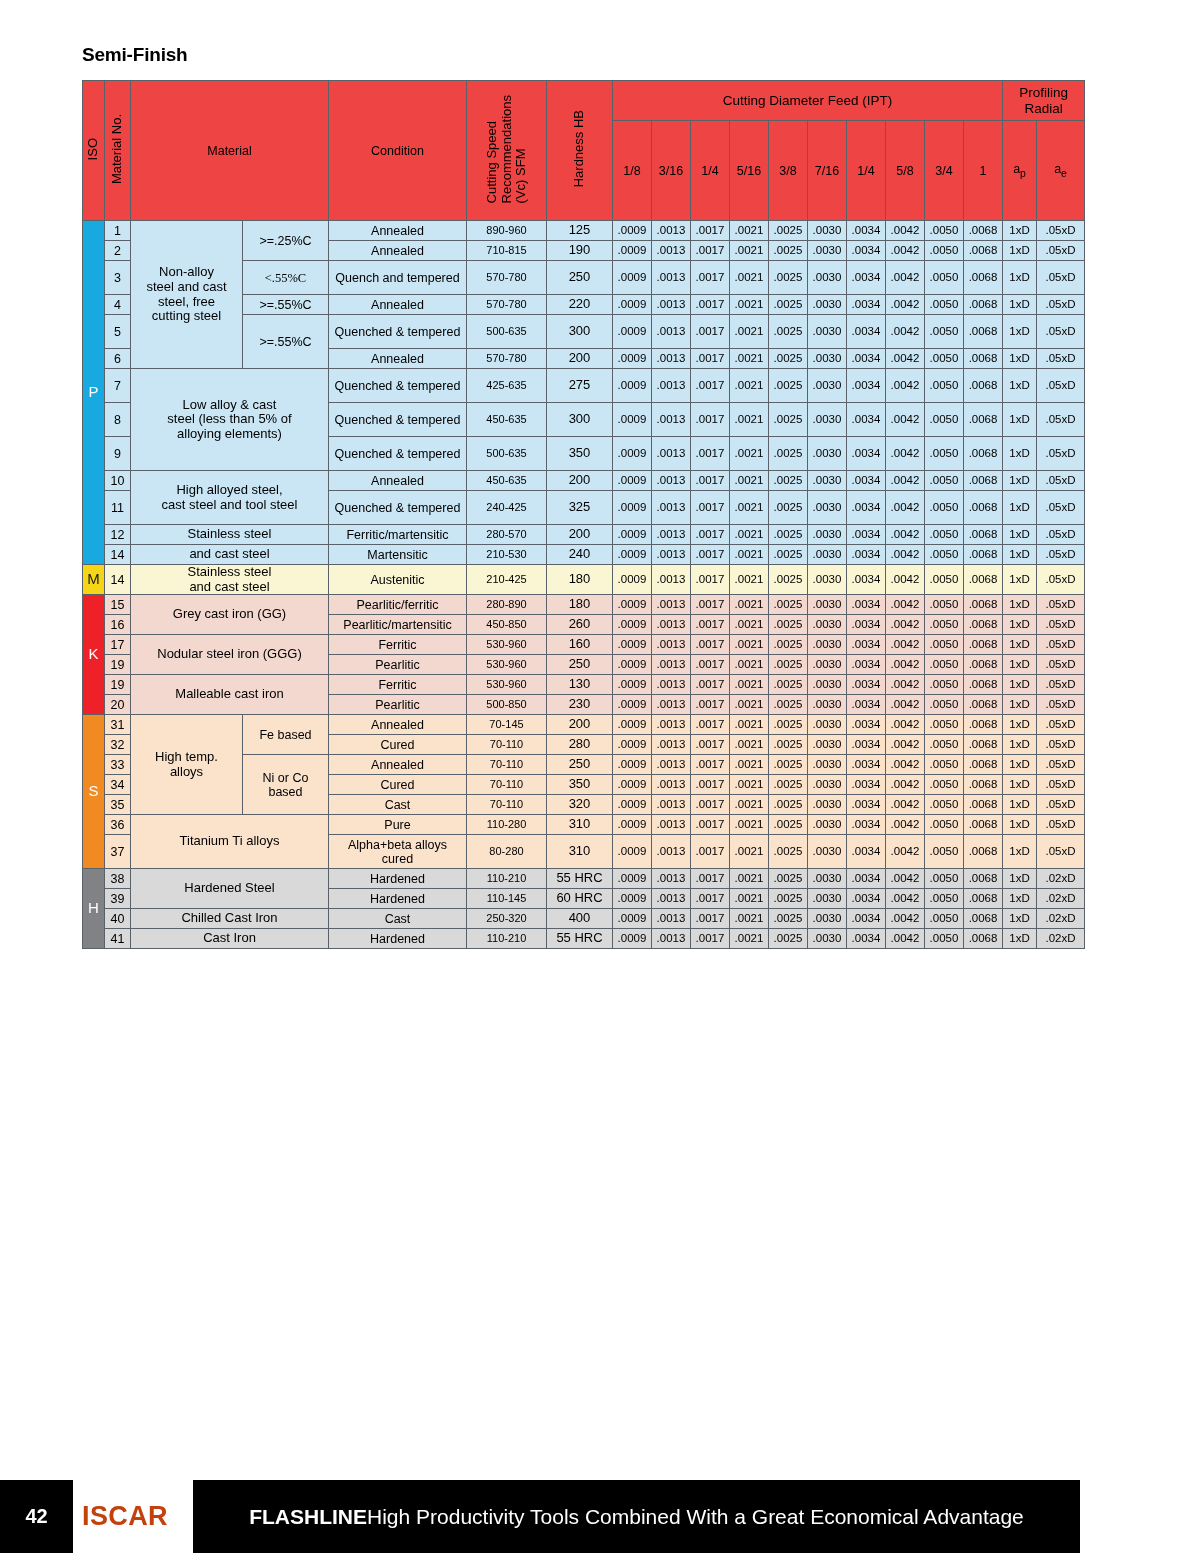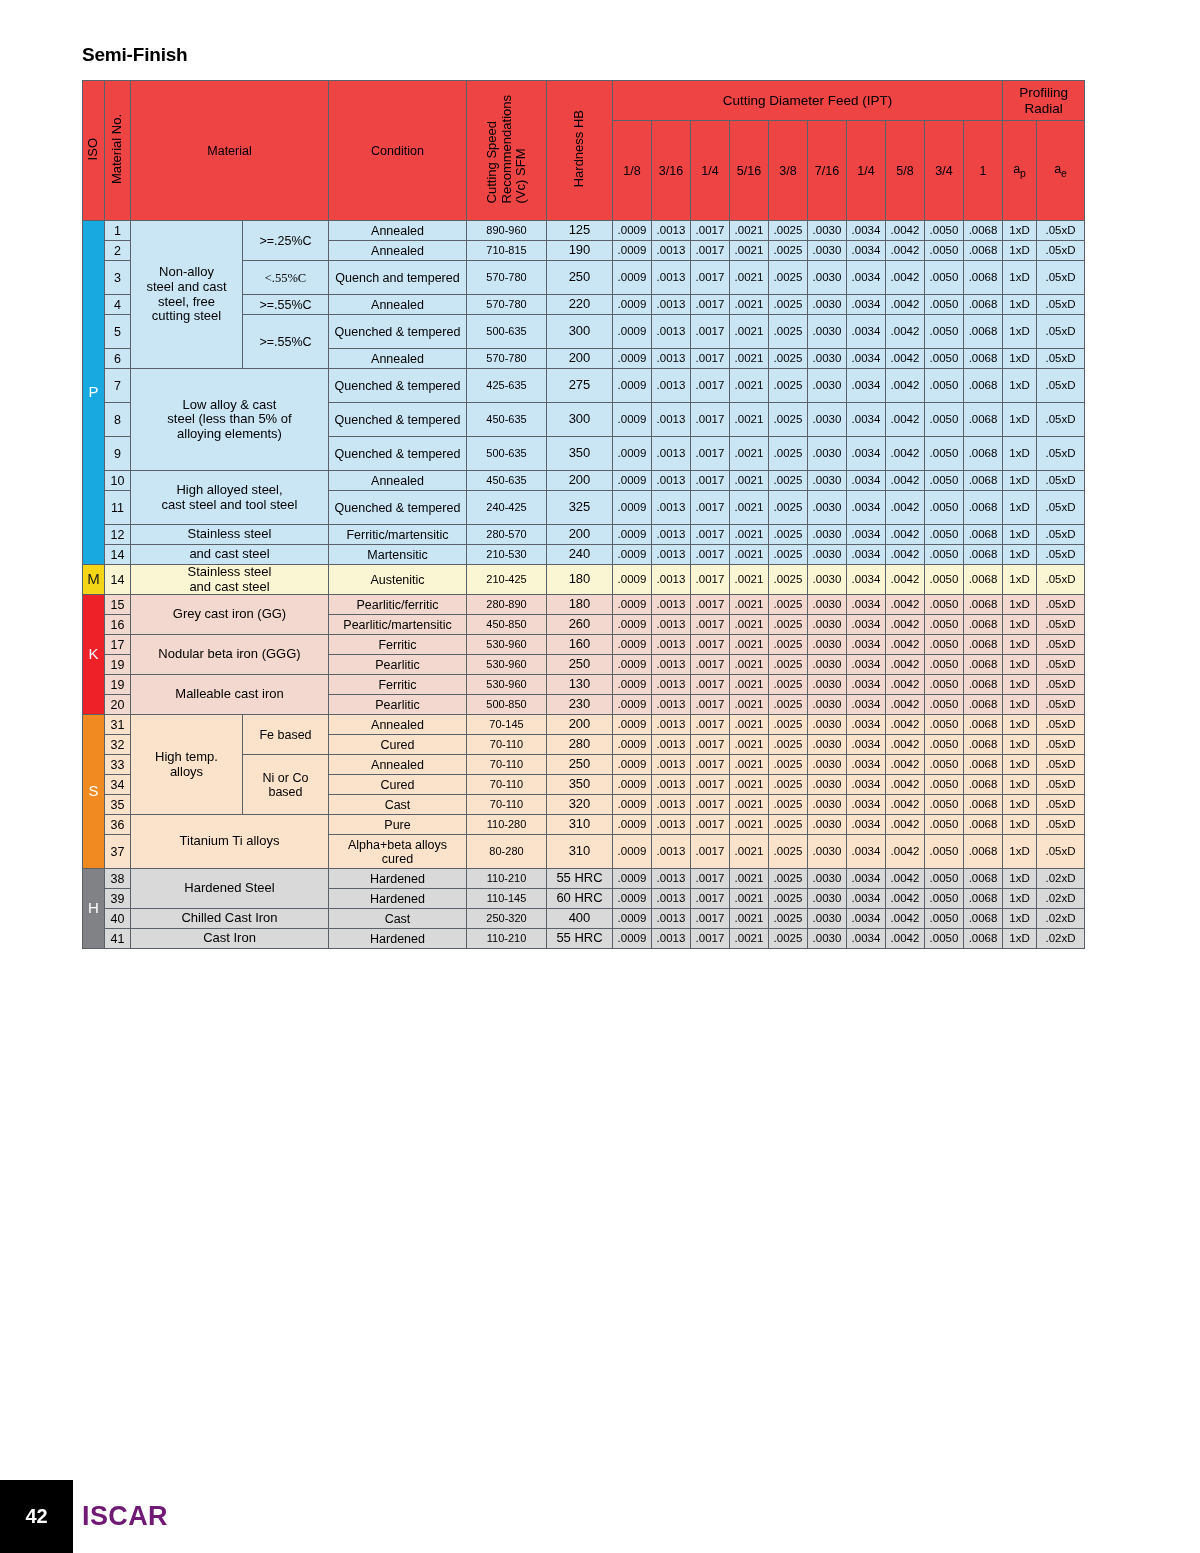--- a/index.html
+++ b/index.html
@@ -96,21 +96,21 @@
     width:1200px; height:73px;
   }
   #pg-box{
     position:absolute; left:0; top:0; width:73px; height:73px;
     background:#000; color:#fff;
     display:flex; align-items:center; justify-content:center;
     font-size:20px; font-weight:bold;
   }
   #brand-box{
     position:absolute; left:73px; top:0; width:104px; height:73px;
-    background:#fff; color:#701a75;
+    background:#fff; color:#c2410c;
     display:flex; align-items:center; justify-content:center;
     font-size:27px; font-weight:bold; letter-spacing:0.4px;
   }
   #bar-box{
     position:absolute; left:193px; top:0; width:887px; height:73px;
     background:#000; color:#fff;
     display:flex; align-items:center; justify-content:center;
     font-size:21px;
   }
   #bar-box .strong{ font-weight:bold; }
@@ -465,21 +465,21 @@
           <td class="feed bg-K">.0030</td>
           <td class="feed bg-K">.0034</td>
           <td class="feed bg-K">.0042</td>
           <td class="feed bg-K">.0050</td>
           <td class="feed bg-K">.0068</td>
           <td class="prof bg-K">1xD</td>
           <td class="prof bg-K">.05xD</td>
         </tr>
         <tr style="height:20px">
           <td class="num bg-K">17</td>
-          <td rowspan="2" colspan="2" class="mat bg-K">Nodular beta iron (GGG)</td>
+          <td rowspan="2" colspan="2" class="mat bg-K">Nodular steel iron (GGG)</td>
           <td class="cond bg-K">Ferritic</td>
           <td class="spd bg-K">530-960</td>
           <td class="hb bg-K">160</td>
           <td class="feed bg-K">.0009</td>
           <td class="feed bg-K">.0013</td>
           <td class="feed bg-K">.0017</td>
           <td class="feed bg-K">.0021</td>
           <td class="feed bg-K">.0025</td>
           <td class="feed bg-K">.0030</td>
           <td class="feed bg-K">.0034</td>
@@ -751,13 +751,17 @@
           <td class="prof bg-H">1xD</td>
           <td class="prof bg-H">.02xD</td>
         </tr>
       </tbody>
   </table>
 </div>
 
 <div id="footer">
   <div id="pg-box">42</div>
   <div id="brand-box">ISCAR</div>
+  <div id="bar-box">
+    <span class="strong">FLASHLINE</span>
+      <span> High Productivity Tools Combined With a Great Economical Advantage</span>
+  </div>
 </div>
 
 </body></html>

